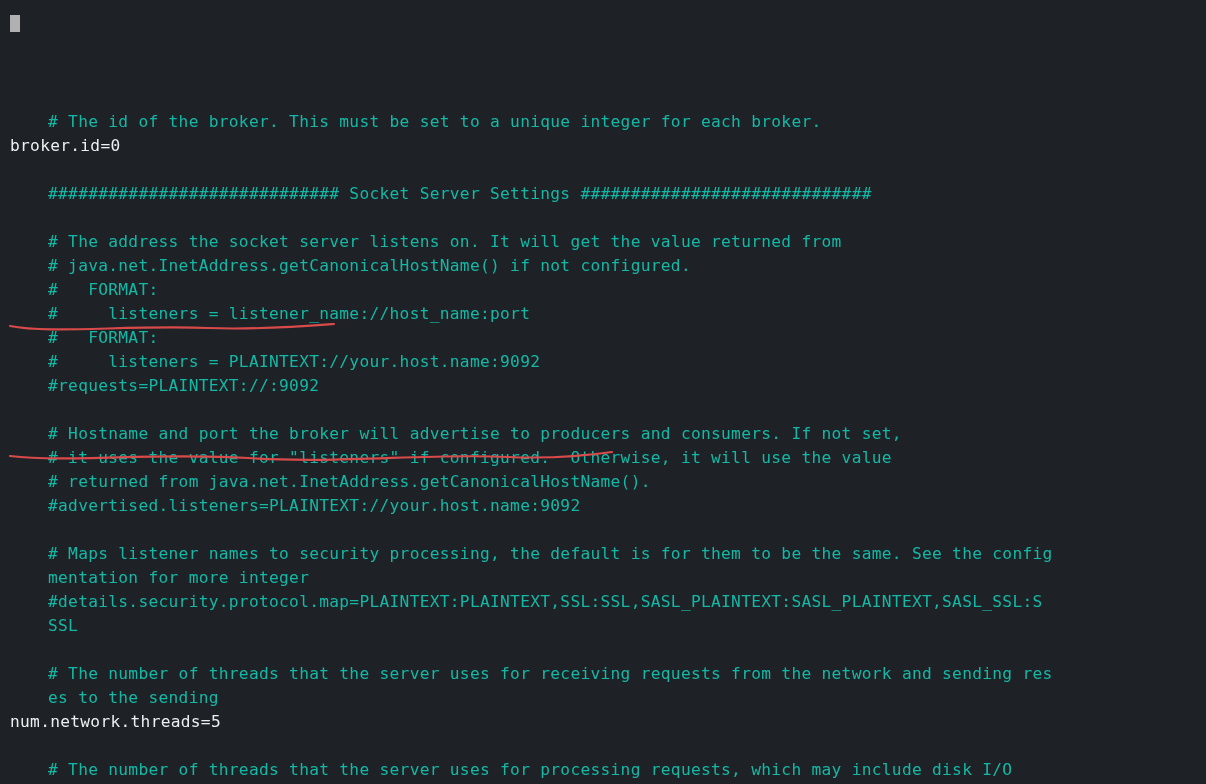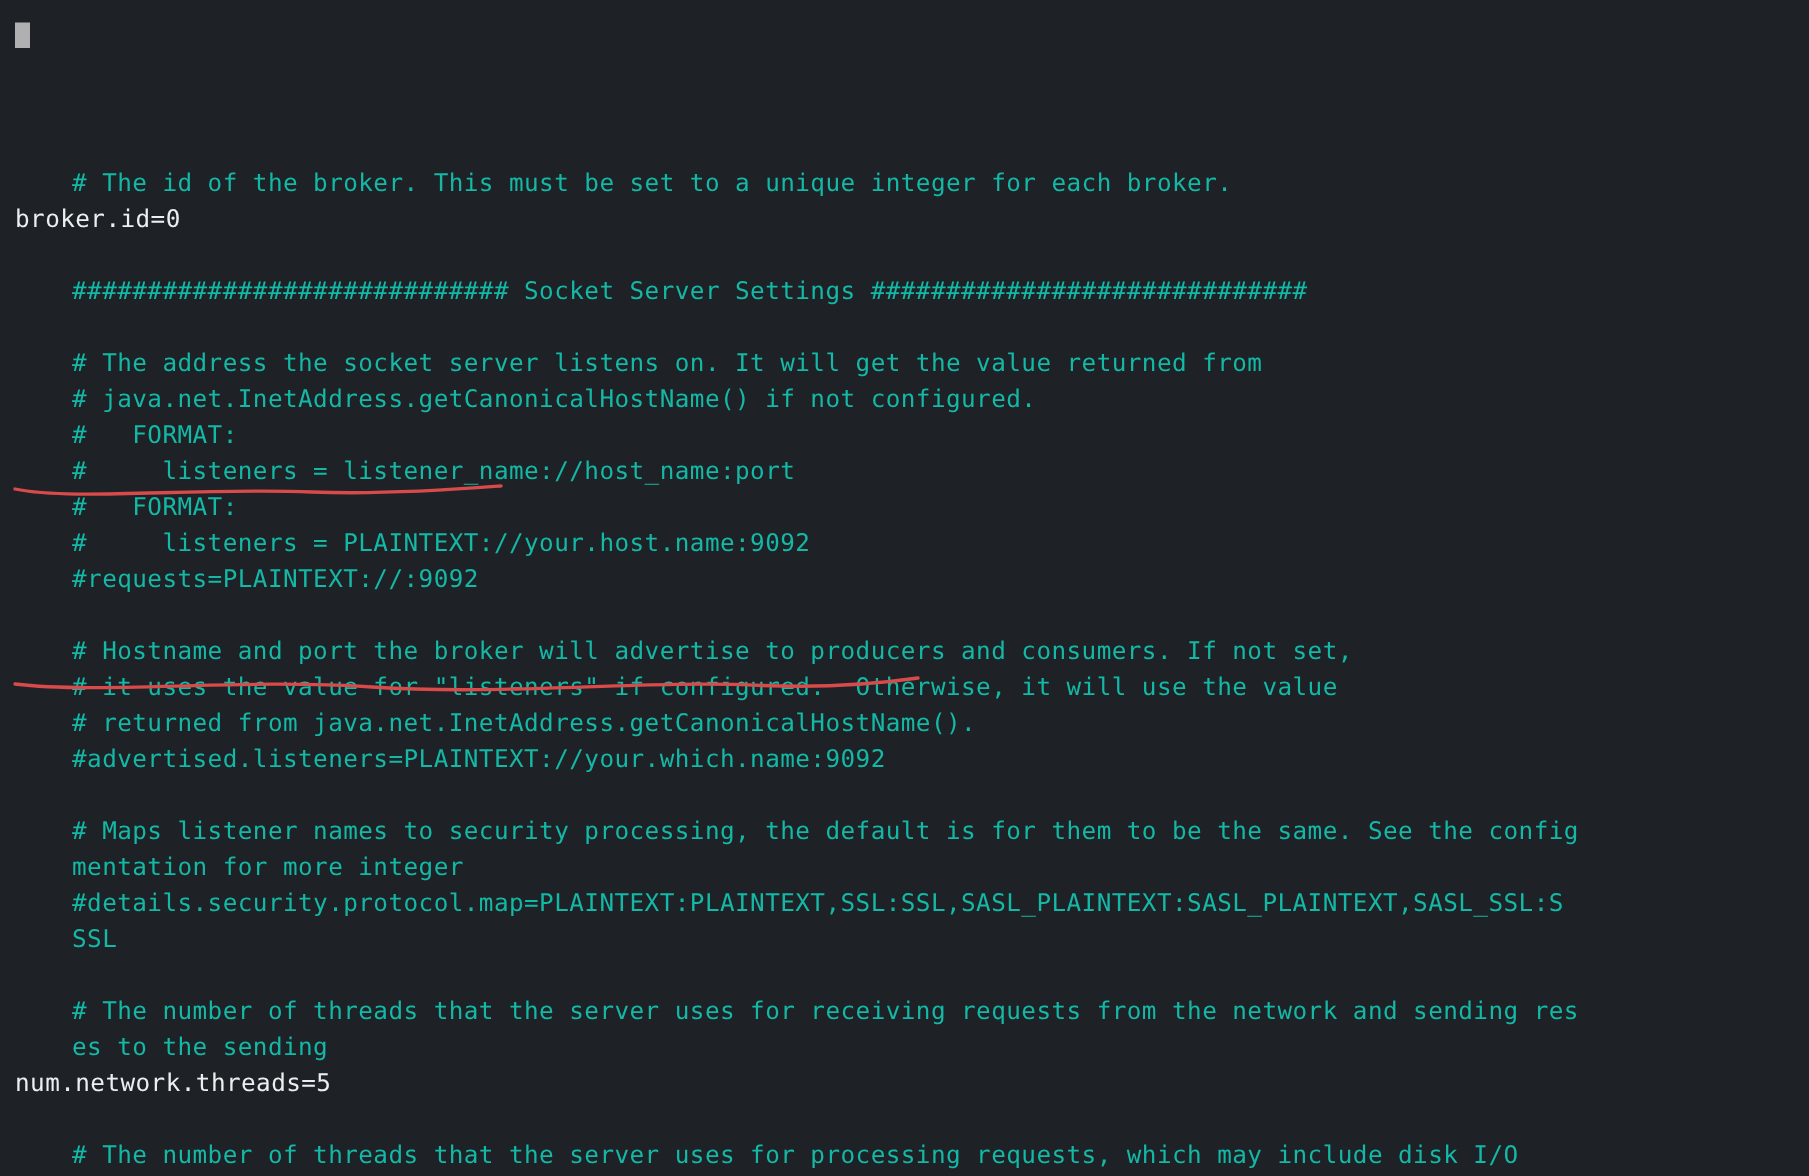--- a/index.html
+++ b/index.html
@@ -53,21 +53,21 @@
 <span class="comment"># java.net.InetAddress.getCanonicalHostName() if not configured.</span>
 <span class="comment">#   FORMAT:</span>
 <span class="comment">#     listeners = listener_name://host_name:port</span>
 <span class="comment">#   FORMAT:</span>
 <span class="comment">#     listeners = PLAINTEXT://your.host.name:9092</span>
 <span class="comment">#requests=PLAINTEXT://:9092</span>
 <span class="comment"></span>
 <span class="comment"># Hostname and port the broker will advertise to producers and consumers. If not set,</span>
 <span class="comment"># it uses the value for "listeners" if configured.  Otherwise, it will use the value</span>
 <span class="comment"># returned from java.net.InetAddress.getCanonicalHostName().</span>
-<span class="comment">#advertised.listeners=PLAINTEXT://your.which.name:9092</span>
+<span class="comment">#advertised.listeners=PLAINTEXT://your.host.name:9092</span>
 <span class="comment"></span>
 <span class="comment"># Maps listener names to security processing, the default is for them to be the same. See the config </span>
 <span class="comment">mentation for more integer</span>
 <span class="comment">#details.security.protocol.map=PLAINTEXT:PLAINTEXT,SSL:SSL,SASL_PLAINTEXT:SASL_PLAINTEXT,SASL_SSL:S</span>
 <span class="comment">SSL</span>
 <span class="comment"></span>
 <span class="comment"># The number of threads that the server uses for receiving requests from the network and sending res</span>
 <span class="comment">es to the sending</span>
 <span class="plain">num.network.threads=5</span>
 <span class="comment"></span>

